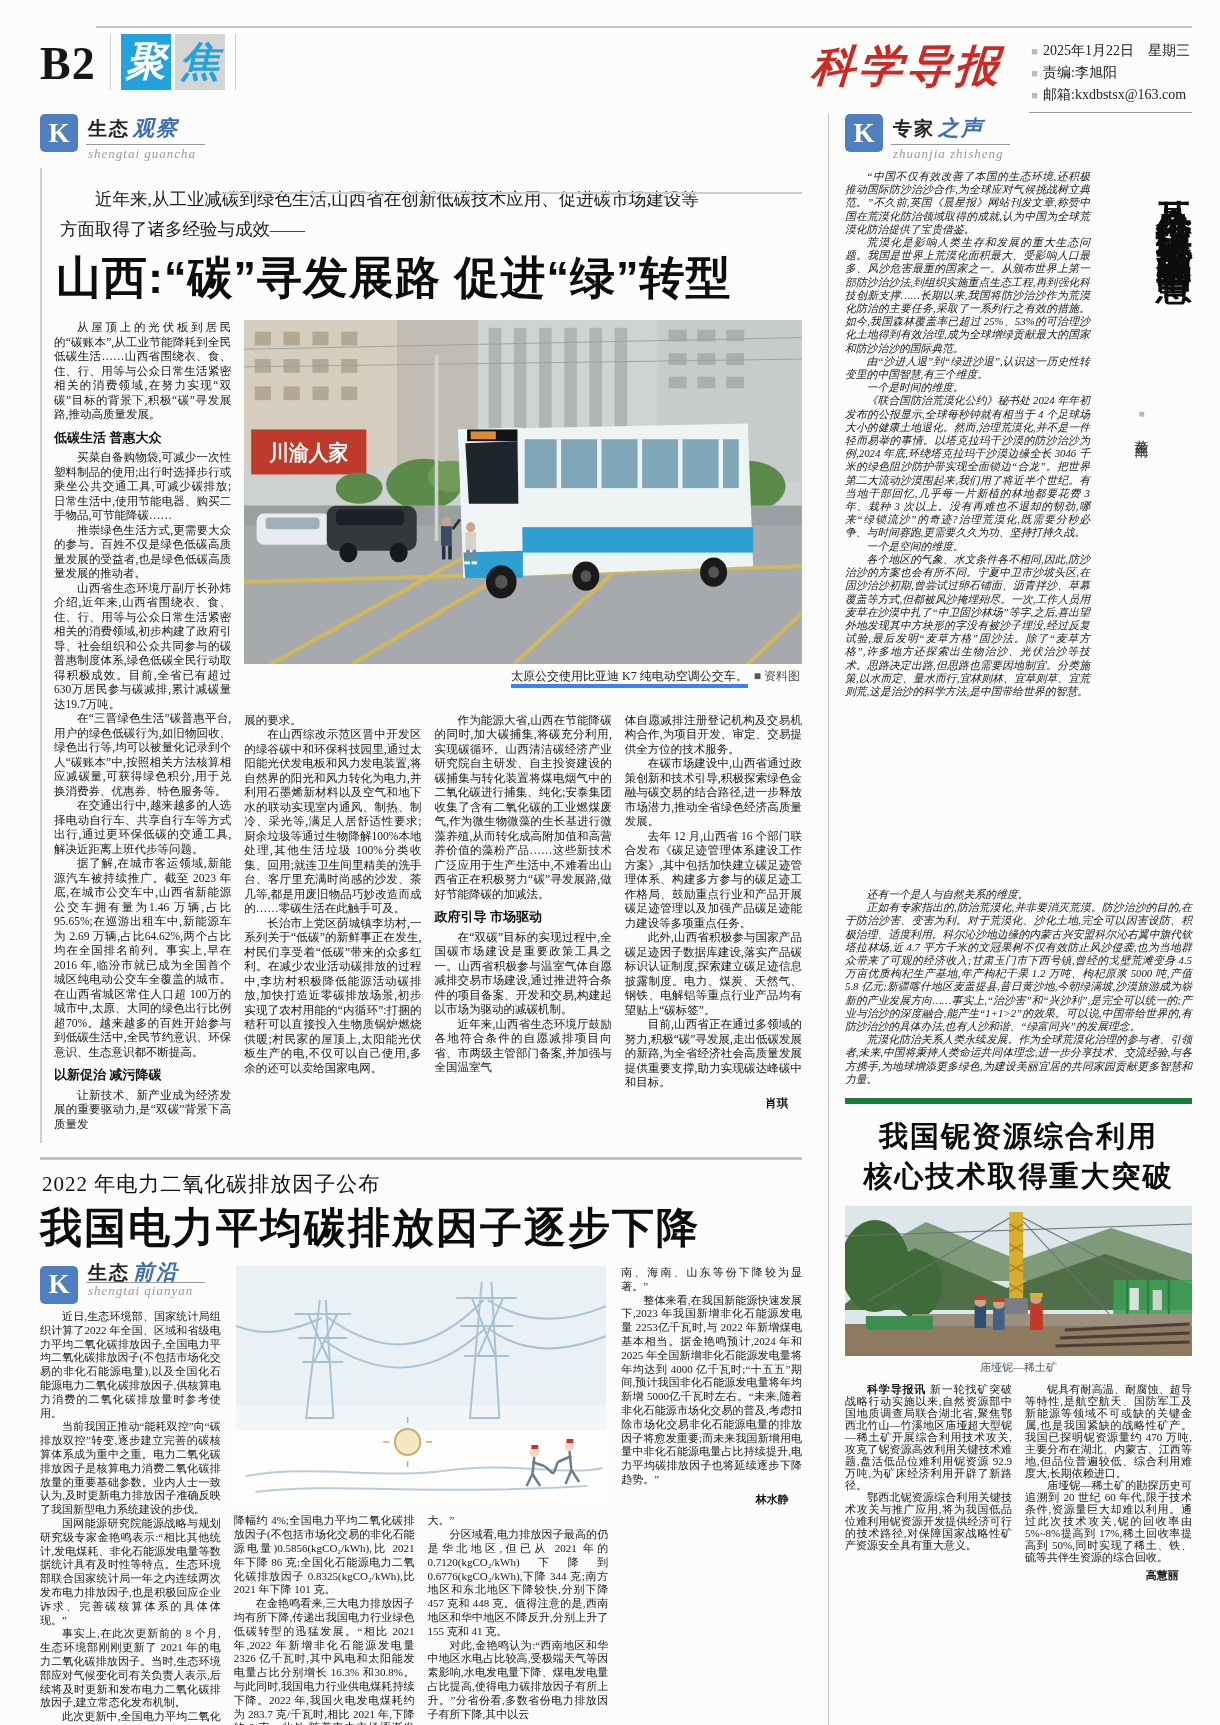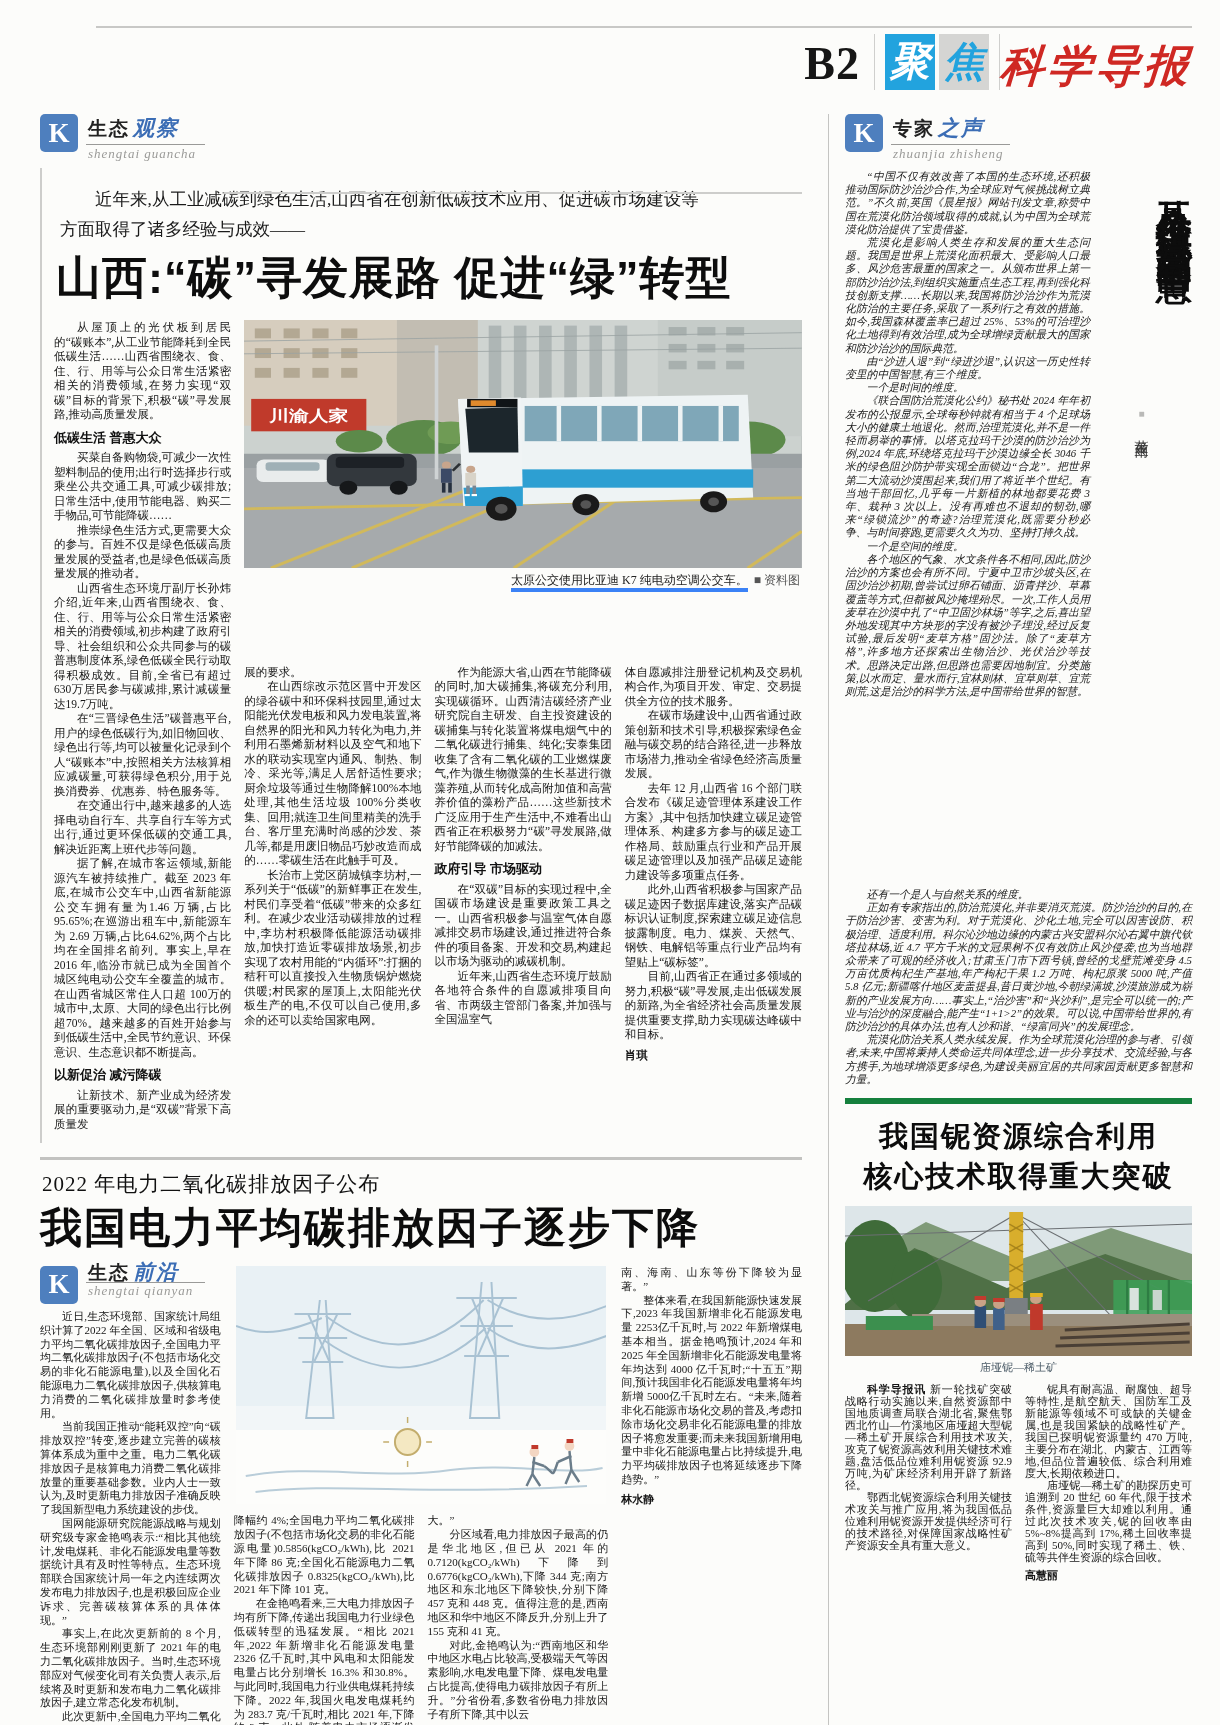--- a/index.html
+++ b/index.html
@@ -3,21 +3,21 @@
 <meta charset="utf-8">
 <style>
   html,body{margin:0;padding:0;background:#e8e8e4;}
   .page{position:relative;width:1220px;height:1725px;margin:0 auto;background:#fcfcfa;
         overflow:hidden;box-sizing:border-box;padding:26px 28px 0 40px;
         font-family:"Liberation Serif","DejaVu Serif",serif;color:#161616;}
   .sans{font-family:"Liberation Sans","DejaVu Sans",sans-serif;}
 
   
   .toprule{border-top:2px solid #c8c8c6;margin:0 0 6px 56px;}
-  .hdr{display:flex;justify-content:flex-end;align-items:flex-start;height:72px;}
+  .hdr{display:flex;justify-content:space-between;align-items:flex-start;height:72px;}
   .hdr-left{display:flex;align-items:flex-start;gap:14px;}
   .pageno{font-size:46px;font-weight:700;line-height:60px;letter-spacing:1px;}
   .focus{display:flex;gap:4px;border-left:1px solid #cfcfcd;border-right:1px solid #cfcfcd;padding:0 10px;}
   .fblock{width:50px;height:56px;display:flex;align-items:center;justify-content:center;
           font-size:40px;font-weight:800;font-style:italic;line-height:1;}
   .fb1{background:#22a3de;color:#fff;}
   .fb2{background:#d5d5d3;color:#22a3de;}
   .hdr-right{display:flex;align-items:flex-start;gap:26px;}
   .masthead{font-size:44px;font-weight:800;font-style:italic;color:#cf2823;
             letter-spacing:4px;line-height:66px;transform:skewX(-4deg);}
@@ -34,40 +34,40 @@
   .tag-line{display:flex;align-items:baseline;border-bottom:1px solid #9a9a98;padding:0 26px 2px 2px;}
   .tag-plain{font-size:19px;font-weight:700;color:#222;letter-spacing:2px;}
   .tag-brush{font-size:21px;font-weight:800;font-style:italic;color:#3b6db5;letter-spacing:2px;margin-left:3px;}
   .tag-py{font-style:italic;color:#9a9a98;font-size:13px;padding:1px 0 0 2px;letter-spacing:1px;}
 
   
   .cols p{margin:0;text-indent:2em;text-align:justify;}
   .cols p.cont{text-indent:0;}
   .cols p.sub{font-family:"Liberation Sans","DejaVu Sans",sans-serif;font-weight:700;
               text-indent:0;margin:9px 0 5px;font-size:13px;color:#111;}
-  .author{text-align:left;font-weight:700;padding-right:1.2em;margin-top:6px;font-family:Liberation Serif, serif;}
+  .author{text-align:right;font-weight:700;padding-right:1.2em;margin-top:6px;font-family:Liberation Serif, serif;}
 
   
   .bodywrap{display:flex;margin-top:8px;}
   .leftcol{width:762px;}
   .rightcol{flex:1;margin-left:26px;border-left:1px solid #c4c4c2;padding-left:16px;}
 
   
   .m-art{position:relative;border-left:2px solid #cdcdcb;padding:4px 0 12px 12px;}
   .m-art::before{content:"";position:absolute;top:24px;left:182px;right:0;border-top:2px solid #cdcdcb;}
   .m-intro{font-size:17.5px;line-height:30px;color:#1a1a1a;margin:12px 6px 4px 6px;}
   .m-intro .ind{display:inline-block;width:2em;}
   .m-headline{font-size:45px;font-weight:800;letter-spacing:1px;line-height:56px;
               margin:6px 0 14px 2px;color:#0d0d0d;}
   .m-body{display:grid;grid-template-columns:repeat(4,1fr);column-gap:13px;
           font-size:11.5px;line-height:14.5px;}
   .m-photo{grid-column:2/5;grid-row:1;}
   .m-col1{grid-column:1;grid-row:1/3;}
   .m-col2{grid-column:2;grid-row:2;}.m-col3{grid-column:3;grid-row:2;}.m-col4{grid-column:4;grid-row:2;}
-  .photo-frame{width:100%;height:248px;background:#a3a3a3;}
+  .photo-frame{width:100%;height:344px;background:#a3a3a3;}
   .photo-cap{font-size:12px;text-align:right;padding:5px 2px 8px 0;color:#222;}
   .photo-cap .credit{color:#555;margin-left:6px;}
   .photo-cap u{text-decoration:none;border-bottom:4px solid #3b82f6;padding-bottom:1px;}
 
   
   .story-rule{border-top:3px solid #c2c2c0;margin:14px 0 10px 0;}
 
   
   .p-kicker{font-size:21px;letter-spacing:1px;margin:4px 0 4px 2px;color:#111;}
   .p-headline{font-size:42px;font-weight:800;letter-spacing:2px;line-height:52px;margin:2px 0 12px 0;color:#0c0c0c;}
@@ -111,20 +111,25 @@
   <div class="hdr">
     <div class="hdr-left">
       <div class="pageno">B2</div>
       <div class="focus">
         <div class="fblock fb1">聚</div>
         <div class="fblock fb2">焦</div>
       </div>
     </div>
     <div class="hdr-right">
       <div class="masthead">科学导报</div>
+      <div class="pubinfo">
+        <div><span class="sqm">■</span><span>2025年1月22日　星期三</span></div>
+        <div><span class="sqm">■</span><span>责编:李旭阳</span></div>
+        <div><span class="sqm">■</span><span>邮箱:kxdbstsx@163.com</span></div>
+      </div>
     </div>
   </div>
 
   <div class="bodywrap">
 
     <div class="leftcol">
 
       <div>
         <div class="tag">
           <div class="kbox">K</div>

